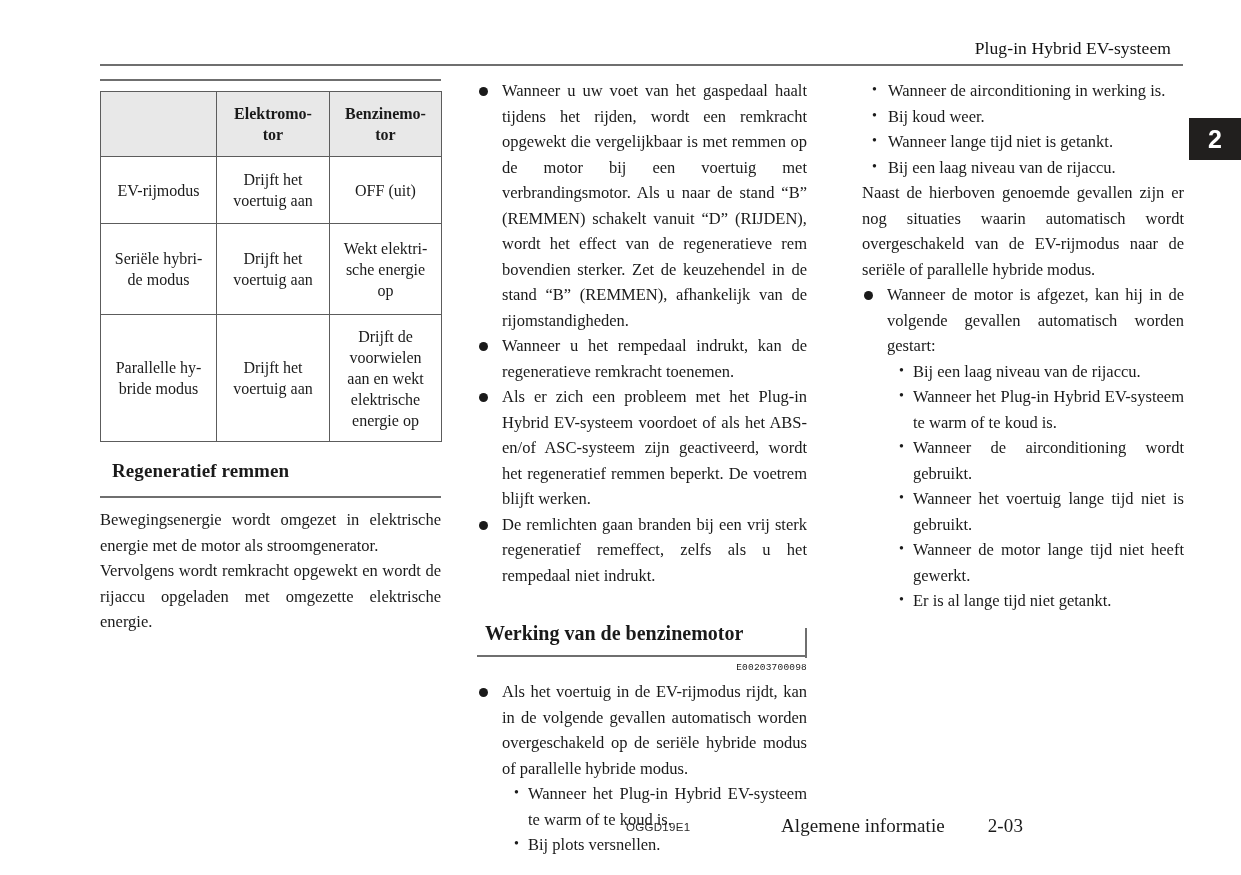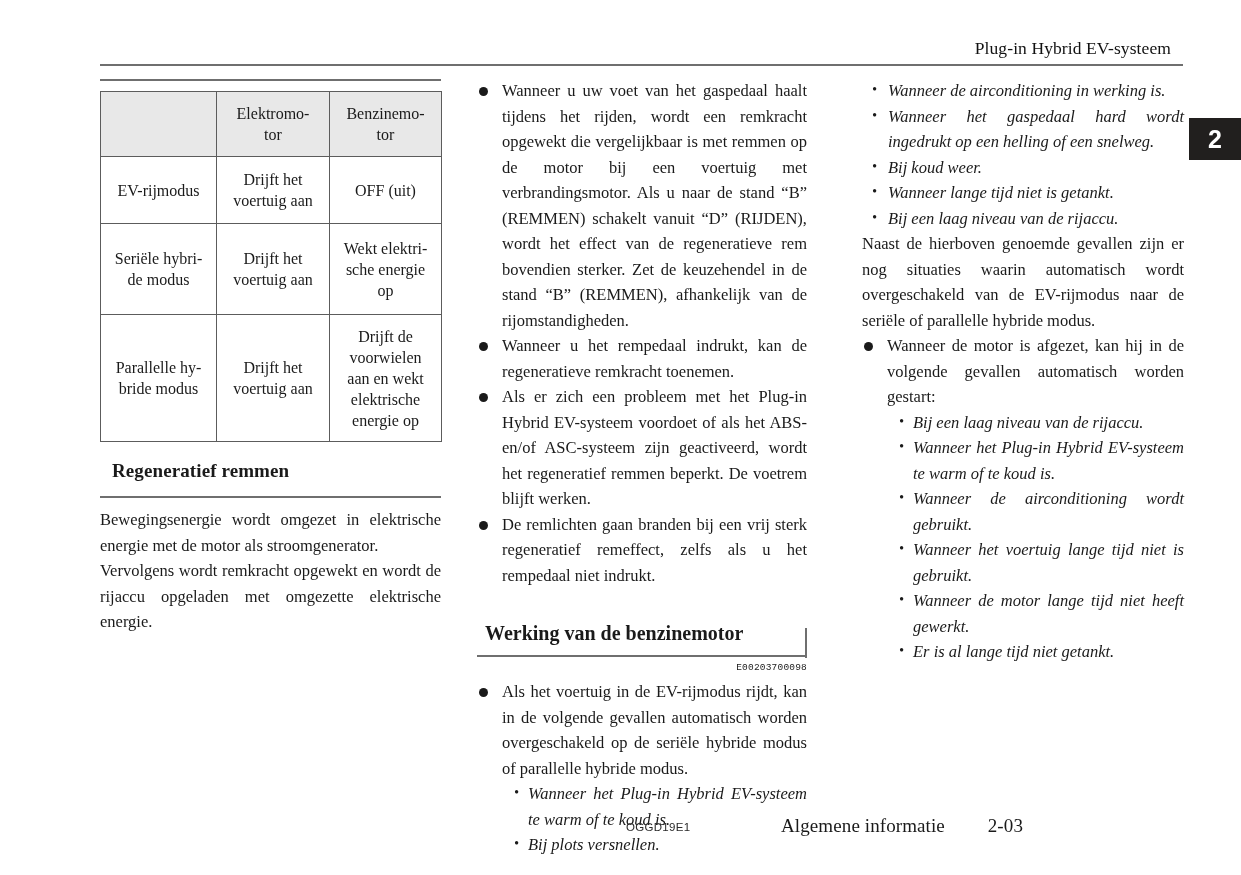--- a/index.html
+++ b/index.html
@@ -154,21 +154,21 @@
   table.modes td {
     border: 1.5px solid #5c5c5c;
     text-align: center;
     vertical-align: middle;
     font-size: 16px;
     line-height: 21px;
     padding: 6px 5px;
   }
   table.modes th {
     background: #e8e8e8;
-    font-weight: normal;
+    font-weight: bold;
   }
   table.modes col.c1 { width: 116px; }
   table.modes col.c2 { width: 113px; }
   table.modes col.c3 { width: 112px; }
   table.modes tr.r1 td { height: 54px; }
   table.modes tr.r2 td { height: 78px; }
   table.modes tr.r3 td { height: 114px; }
   table.modes thead th { height: 52px; }
 
   
@@ -208,21 +208,20 @@
   ul.dot {
     margin: 0;
   }
   ul.dot > li {
     position: relative;
     padding-left: 14px;
     font-size: 16.5px;
     line-height: 25.5px;
     text-align: justify;
     margin: 0;
-    font-style: italic;
   }
   ul.dot > li::before {
     content: "\2022";
     position: absolute;
     left: 0;
     top: -1px;
     font-size: 14px;
     line-height: 25.5px;
     color: #1a1a1a;
   }
@@ -345,21 +344,20 @@
           <li>Bij plots versnellen.</li>
         </ul>
       </li>
     </ul>
   </div>
 
   <div class="col col-right">
 
     <ul class="dot indent-right">
       <li>Wanneer de airconditioning in werking is.</li>
-      <li>Wanneer het gaspedaal hard wordt ingedrukt op een helling of een snelweg.</li>
       <li>Bij koud weer.</li>
       <li>Wanneer lange tijd niet is getankt.</li>
       <li>Bij een laag niveau van de rijaccu.</li>
     </ul>
 
     <p class="body">Naast de hierboven genoemde gevallen zijn er nog situaties waarin automatisch wordt overgeschakeld van de EV-rijmodus naar de seriële of parallelle hybride modus.</p>
 
     <ul class="disc">
       <li class="disc-item">
         <span>Wanneer de motor is afgezet, kan hij in de volgende gevallen automatisch worden gestart:</span>

